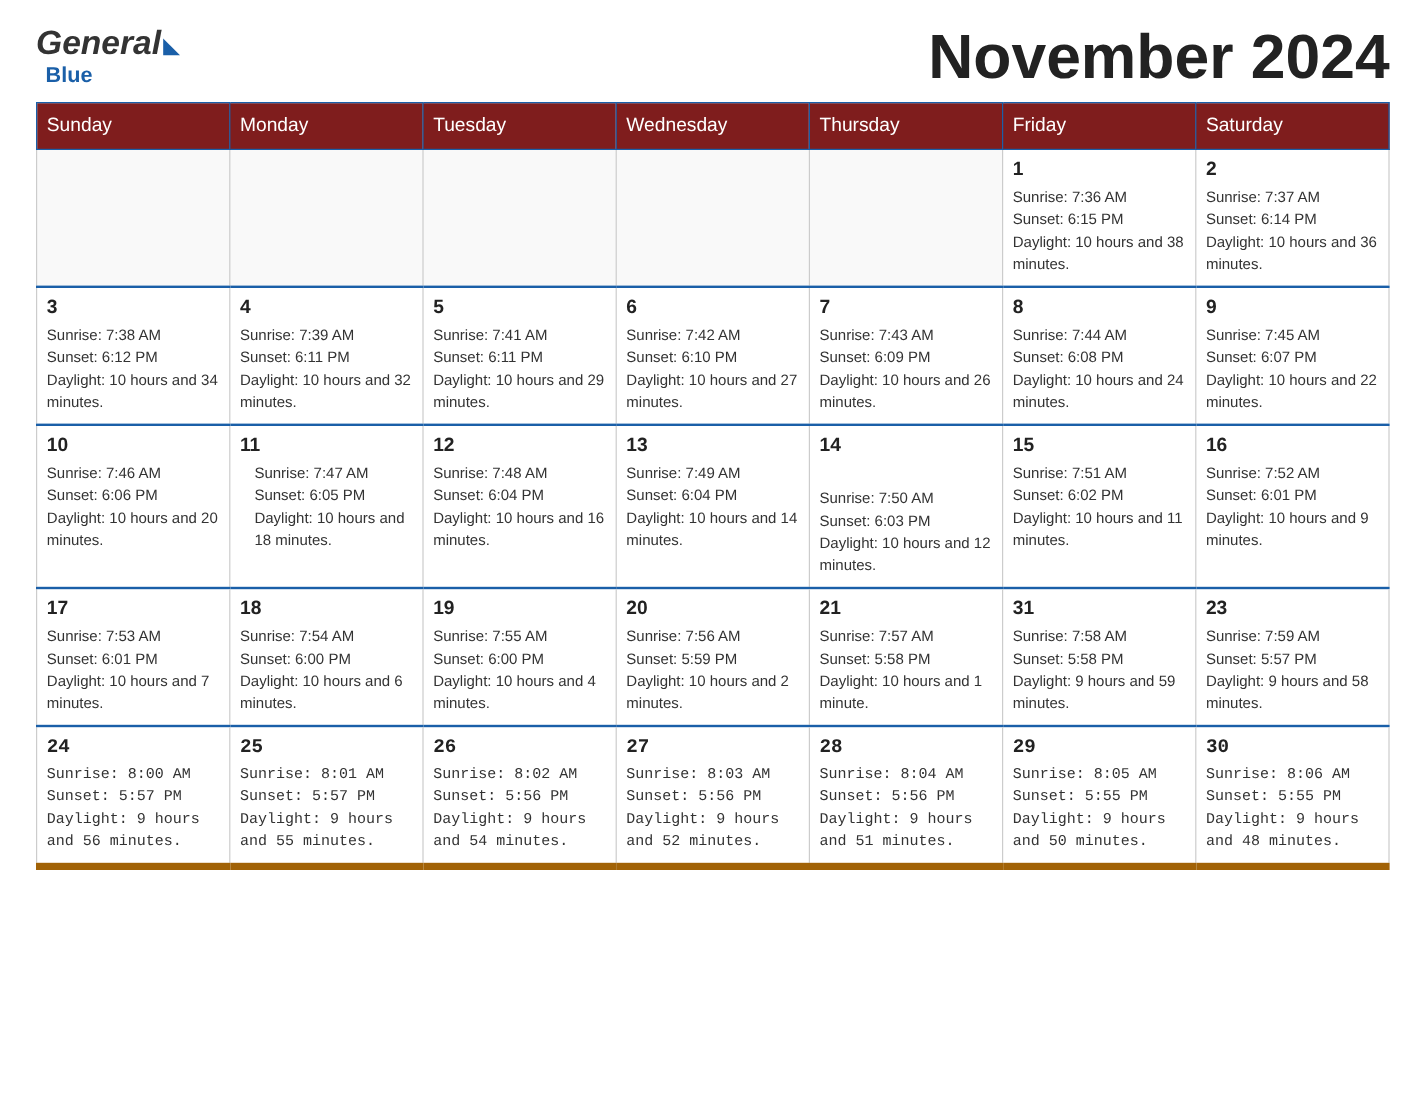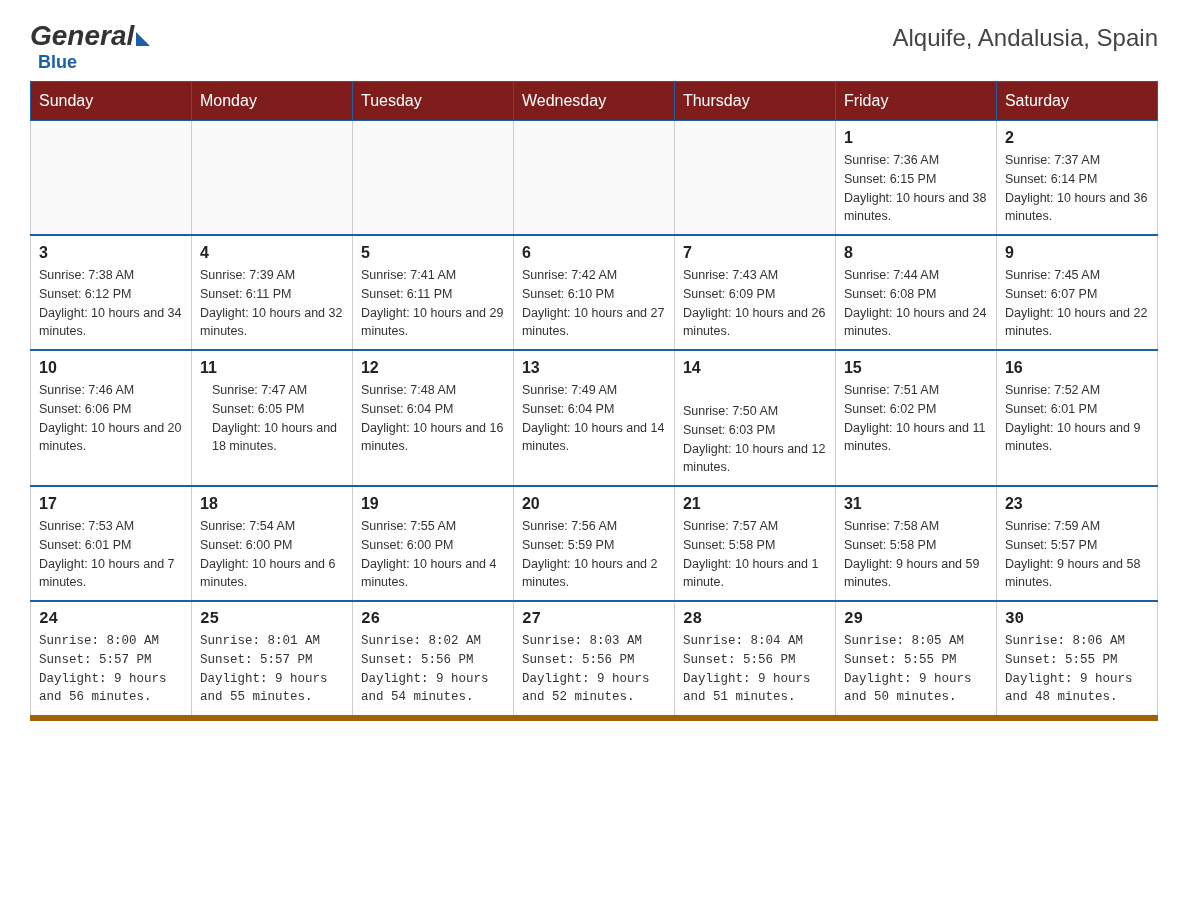--- a/index.html
+++ b/index.html
@@ -114,21 +114,21 @@
   <div class="logo">
     <div class="logo-top">
       <span class="logo-general">General</span>
       <div class="logo-triangle"></div>
     </div>
     <div style="margin-left:4px;">
       <span class="logo-bottom">Blue</span>
     </div>
   </div>
   <div class="title-area">
-    <div class="location-title">Alquife, Andalusia, Spain</div>
+    <div class="month-title">November 2024</div>
   </div>
 </div>
 
 <table>
   <thead>
     <tr>
     <th>Sunday</th>
         <th>Monday</th>
         <th>Tuesday</th>
         <th>Wednesday</th>

